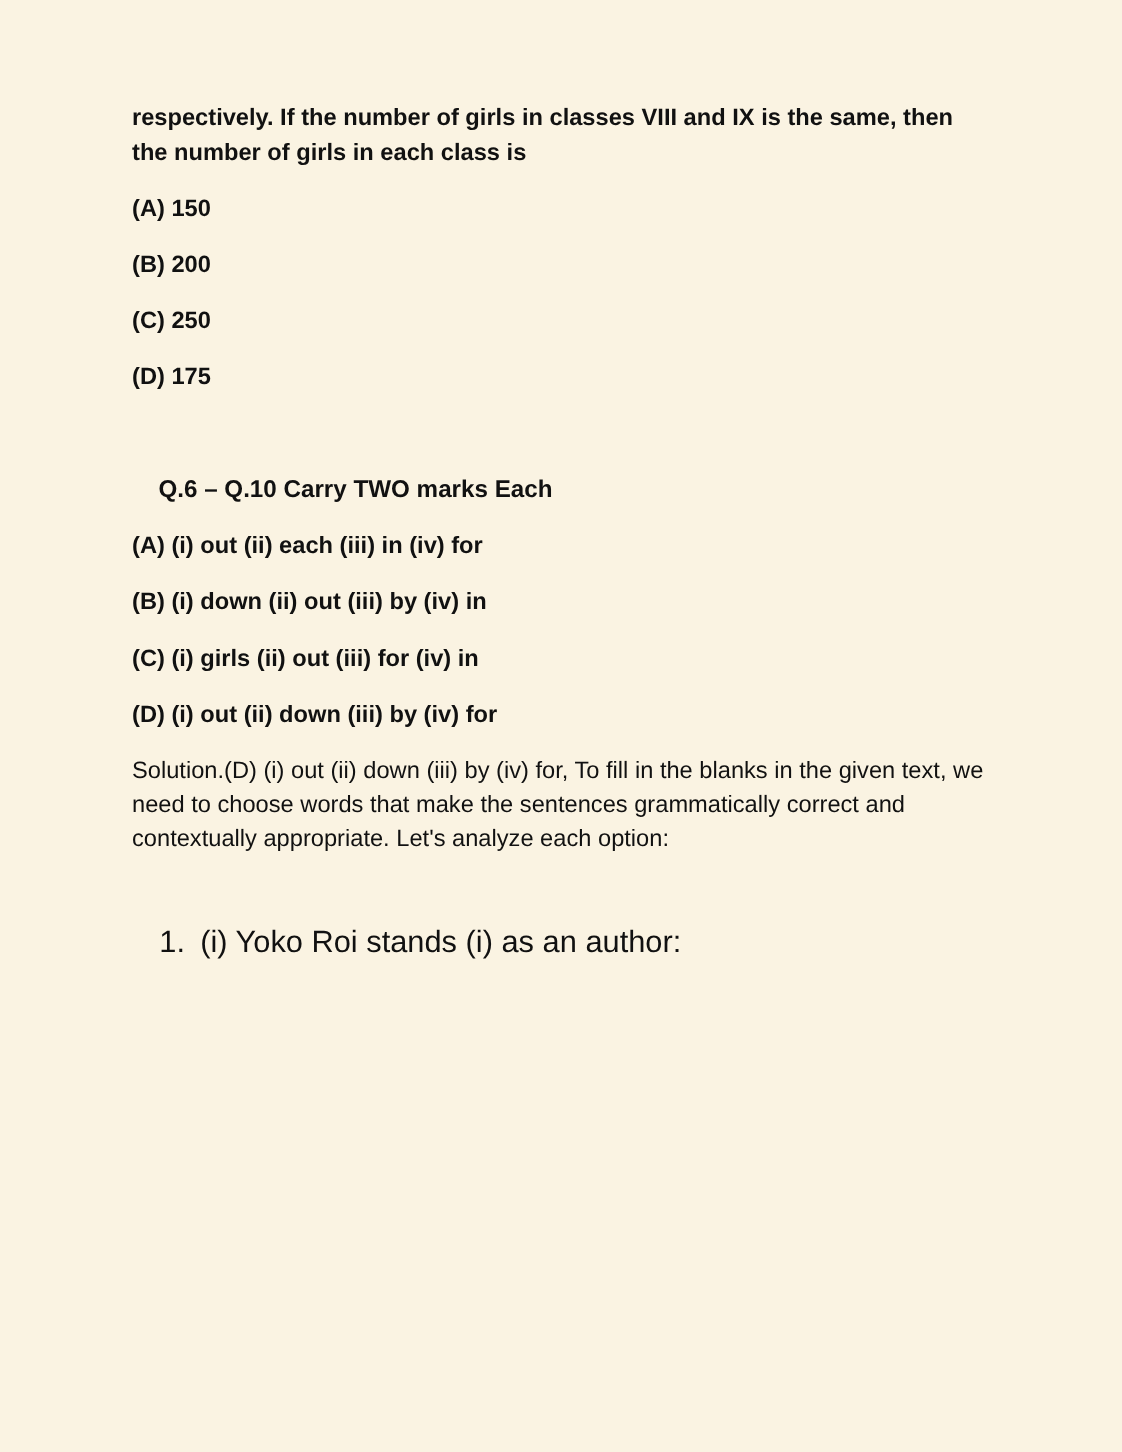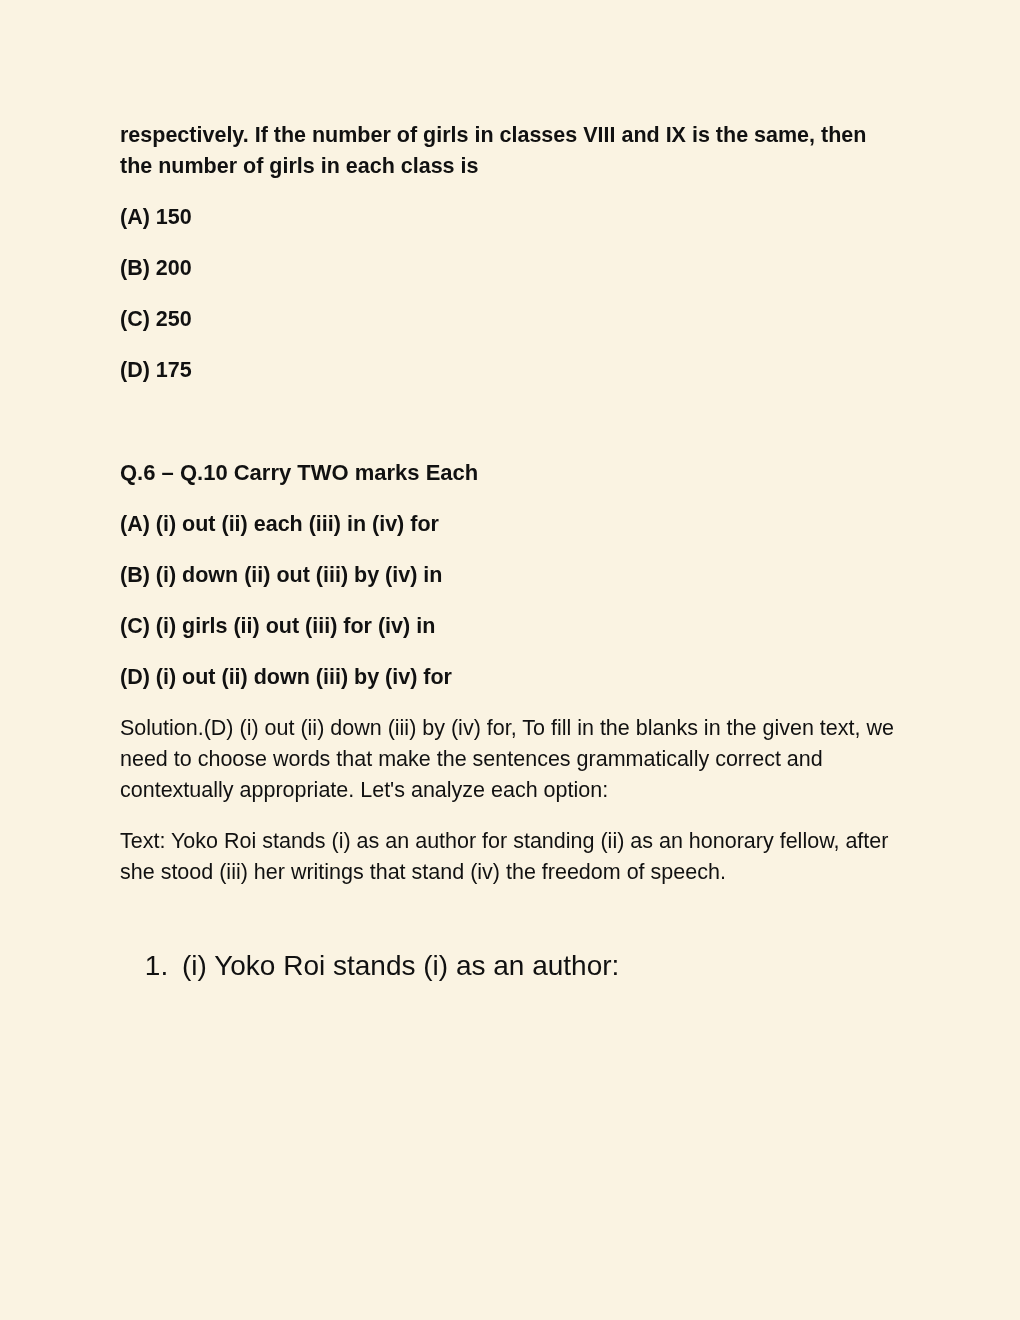--- a/index.html
+++ b/index.html
@@ -8,21 +8,21 @@
     width: 1020px;
     height: 1320px;
     background: #faf3e2;
     font-family: "Liberation Sans", sans-serif;
     color: #111111;
   }
 
   .page {
     width: 1004px;
     height: 1320px;
-    padding: 120px 110px 60px 120px;
+    padding: 92px 110px 60px 120px;
     overflow: hidden;
   }
 
   .para {
     font-size: 21.5px;
     line-height: 31px;
     max-width: 790px;
     margin-bottom: 20px;
   }
 
@@ -31,20 +31,21 @@
   .option {
     margin-bottom: 20px;
   }
 
   .section-heading {
     font-size: 22px;
     line-height: 31px;
     font-weight: bold;
     margin-top: 71px;
     margin-bottom: 21px;
+    margin-left: 24px;
   }
 
   .solution .lead { font-weight: normal; }
 
   .text-para { margin-bottom: 0; }
 
   ol.analysis-list {
     margin-top: 62px;
     margin-left: 36px;
     padding-left: 20px;
@@ -75,19 +76,18 @@
   <p class="para bold option">(A) (i) out (ii) each (iii) in (iv) for</p>
 
   <p class="para bold option">(B) (i) down (ii) out (iii) by (iv) in</p>
 
   <p class="para bold option">(C) (i) girls (ii) out (iii) for (iv) in</p>
 
   <p class="para bold option">(D) (i) out (ii) down (iii) by (iv) for</p>
 
   <p class="para solution"><span class="lead">Solution.(D) (i) out (ii) down (iii) by (iv) for,</span><span> To fill in the blanks in the given text, we need to choose words that make the sentences grammatically correct and contextually appropriate. Let's analyze each option:</span></p>
 
-  <p class="para text-para">Text: Yoko Roi stands (i) as an author for standing (ii) as an honorary fellow, after she stood (iii) her writings that stand (iv) the freedom of speech.</p>
 
   <ol class="analysis-list">
     <li>(i) Yoko Roi stands (i) as an author:</li>
   </ol>
 
 </div>
 
 </body></html>

